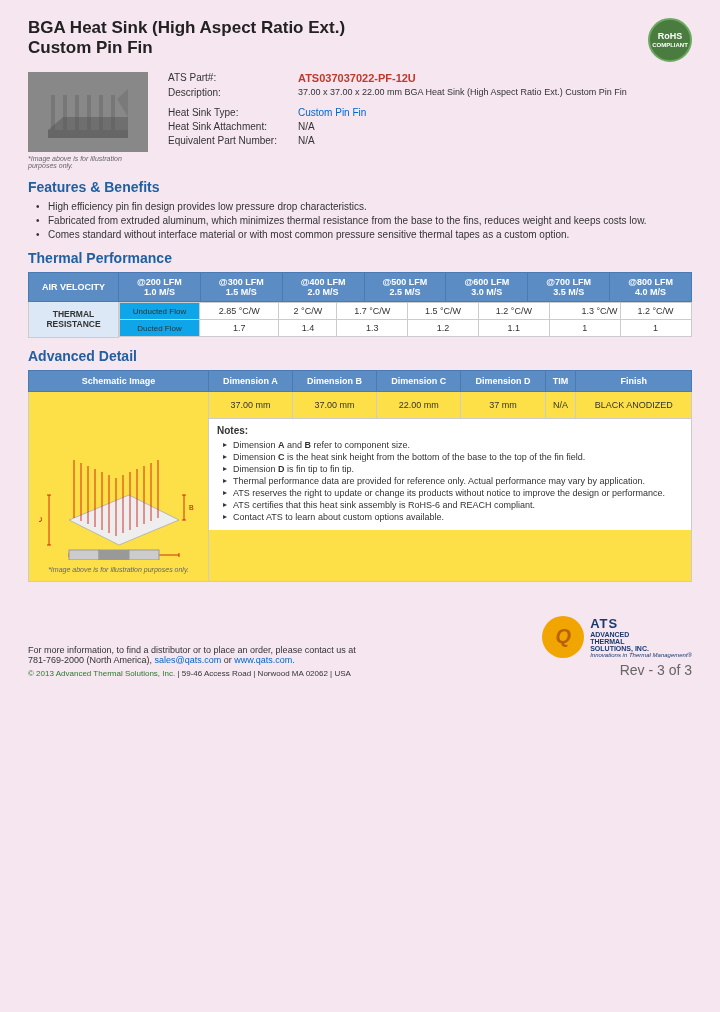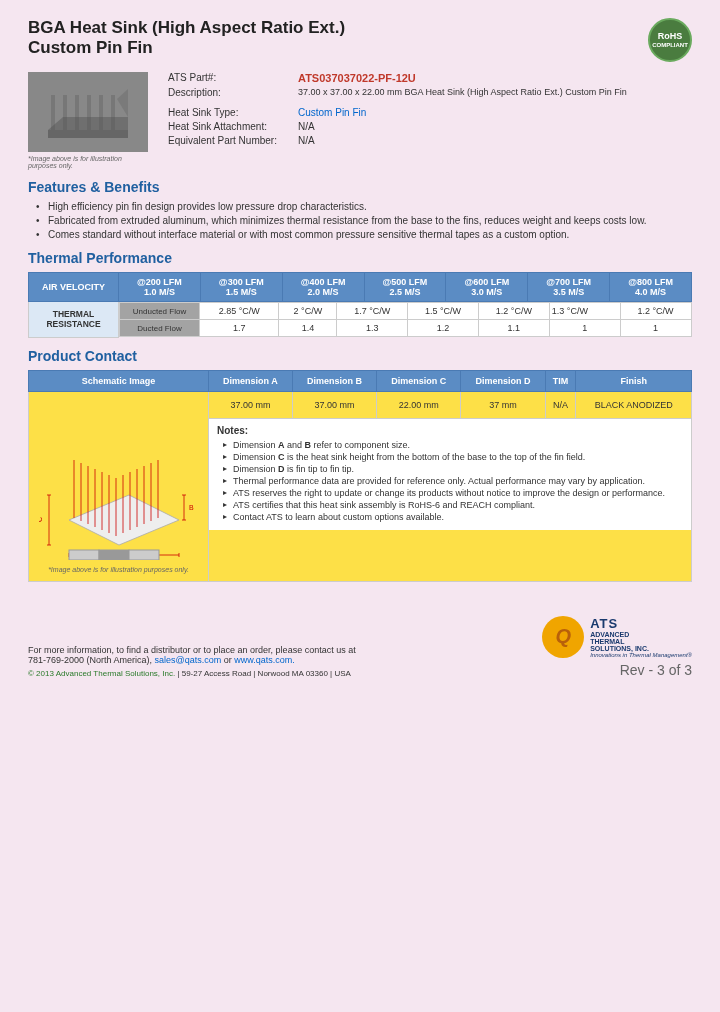--- a/index.html
+++ b/index.html
@@ -139,21 +139,21 @@
       border: 1px solid #4a7ab3;
     }
     .thermal-table td {
       border: 1px solid #ccc;
       text-align: center;
       font-size: 9px;
       padding: 3px 2px;
       background: white;
     }
     .thermal-table .row-header {
-      background: #a3a3a3;
+      background: #0ea5e9;
       font-size: 8px;
       color: #333;
       font-weight: normal;
       text-align: center;
     }
     .thermal-table .section-header {
       background: #dce8f5;
       font-size: 8.5px;
       color: #333;
       text-align: center;
@@ -391,41 +391,41 @@
         <td colspan="7" style="padding:0;border:none;">
           <table style="width:100%;border-collapse:collapse;">
             <tbody>
                 <tr>
               <td class="row-header" style="width:80px;border:1px solid #ccc;">Unducted Flow</td>
               <td style="border:1px solid #ccc;font-size:9px;text-align:center;">2.85 °C/W</td>
               <td style="border:1px solid #ccc;font-size:9px;text-align:center;">2 °C/W</td>
               <td style="border:1px solid #ccc;font-size:9px;text-align:center;">1.7 °C/W</td>
               <td style="border:1px solid #ccc;font-size:9px;text-align:center;">1.5 °C/W</td>
               <td style="border:1px solid #ccc;font-size:9px;text-align:center;">1.2 °C/W</td>
-              <td style="border:1px solid #ccc;font-size:9px;text-align:left;">1.3 °C/W</td>
+              <td style="border:1px solid #ccc;font-size:9px;text-align:right;">1.3 °C/W</td>
               <td style="border:1px solid #ccc;font-size:9px;text-align:center;">1.2 °C/W</td>
             </tr>
             <tr>
               <td class="row-header" style="width:80px;border:1px solid #ccc;">Ducted Flow</td>
               <td style="border:1px solid #ccc;font-size:9px;text-align:center;">1.7</td>
               <td style="border:1px solid #ccc;font-size:9px;text-align:center;">1.4</td>
               <td style="border:1px solid #ccc;font-size:9px;text-align:center;">1.3</td>
               <td style="border:1px solid #ccc;font-size:9px;text-align:center;">1.2</td>
               <td style="border:1px solid #ccc;font-size:9px;text-align:center;">1.1</td>
               <td style="border:1px solid #ccc;font-size:9px;text-align:center;">1</td>
               <td style="border:1px solid #ccc;font-size:9px;text-align:center;">1</td>
             </tr>
           </tbody>
             </table>
         </td>
       </tr>
     </tbody>
   </table>
 
-  <div class="section-title">Product Contact</div>
+  <div class="section-title">Advanced Detail</div>
   <table class="detail-table">
     <thead>
       <tr>
         <th style="width:180px;">Schematic Image</th>
         <th>Dimension A</th>
         <th>Dimension B</th>
         <th>Dimension C</th>
         <th>Dimension D</th>
         <th>TIM</th>
         <th>Finish</th>
@@ -511,21 +511,21 @@
         <span>For more information, to find a distributor or to place an order, please contact us at</span>
       </div>
       <div>
         <span>781-769-2000 (North America),</span>
         <a href="#">sales@qats.com</a>
         <span> or </span>
         <a href="#">www.qats.com.</a>
       </div>
       <div class="footer-copyright">
         <span class="green">© 2013 Advanced Thermal Solutions, Inc.</span>
-        <span>| 59-27 Access Road  |  Norwood MA  03360  | USA</span>
+        <span>| 59-46 Access Road  |  Norwood MA  02062  | USA</span>
       </div>
     </div>
     <div style="display:flex;flex-direction:column;align-items:flex-end;">
       <div class="footer-logo">
         <div class="ats-logo-circle">
           <span>Q</span>
         </div>
         <div class="ats-logo-text">
           <span class="ats-name">ATS</span>
           <span class="ats-full-name">ADVANCED</span>

